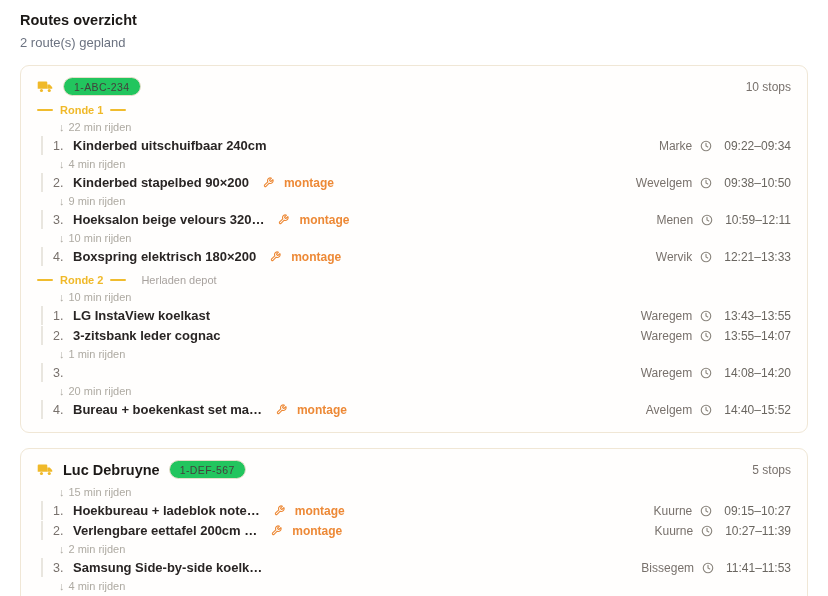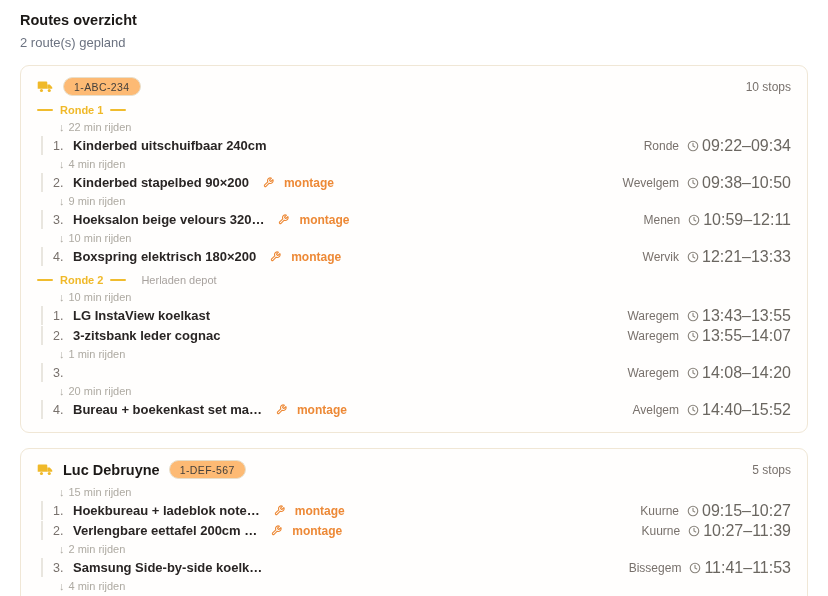--- a/index.html
+++ b/index.html
@@ -42,21 +42,21 @@
     color: #1c1917;
   }
   .plate-badge {
     font-size: 10.5px;
     color: #44403c;
     border: 1px solid #e8dfcc;
     border-radius: 999px;
     padding: 2.5px 10px;
     letter-spacing: 0.4px;
     font-weight: 500;
-    background: #fdba74;
+    background: #22c55e;
   }
   .stops-count {
     margin-left: auto;
     font-size: 12px;
     color: #78716c;
   }
   .ronde-row {
     display: flex;
     align-items: center;
     gap: 7px;
@@ -123,22 +123,22 @@
     align-items: center;
     gap: 8px;
   }
   .stop-city {
     font-size: 12px;
     color: #78716c;
   }
   .stop-time {
     display: inline-flex;
     align-items: center;
-    gap: 3px;
-    font-size: 16px;
+    gap: 12px;
+    font-size: 12px;
     color: #6a6660;
   }
   .clock-icon svg { display: block; }
 </style>
 </head>
 <body>
 
 <h1 class="page-title">Routes overzicht</h1>
 <div class="page-subtitle">2 route(s) gepland</div>
 
@@ -167,21 +167,21 @@
   <div class="travel-row">
     <span>↓</span>
     <span>22 min rijden</span>
   </div>
 
   <div class="stop-row">
     <span class="stop-number">1.</span>
     <span class="stop-title">Kinderbed uitschuifbaar 240cm</span>
 
     <span class="stop-right">
-      <span class="stop-city">Ronde</span>
+      <span class="stop-city">Marke</span>
       <span class="stop-time">
         <span class="clock-icon">
           <svg width="12" height="12" viewBox="0 0 24 24" fill="none" stroke="#8a857d" stroke-width="2.2" stroke-linecap="round">
             <circle cx="12" cy="12" r="9.5"></circle>
             <path d="M12 6.5V12l3.5 2"></path>
           </svg>
         </span>
         <span>09:22–09:34</span>
       </span>
     </span>

